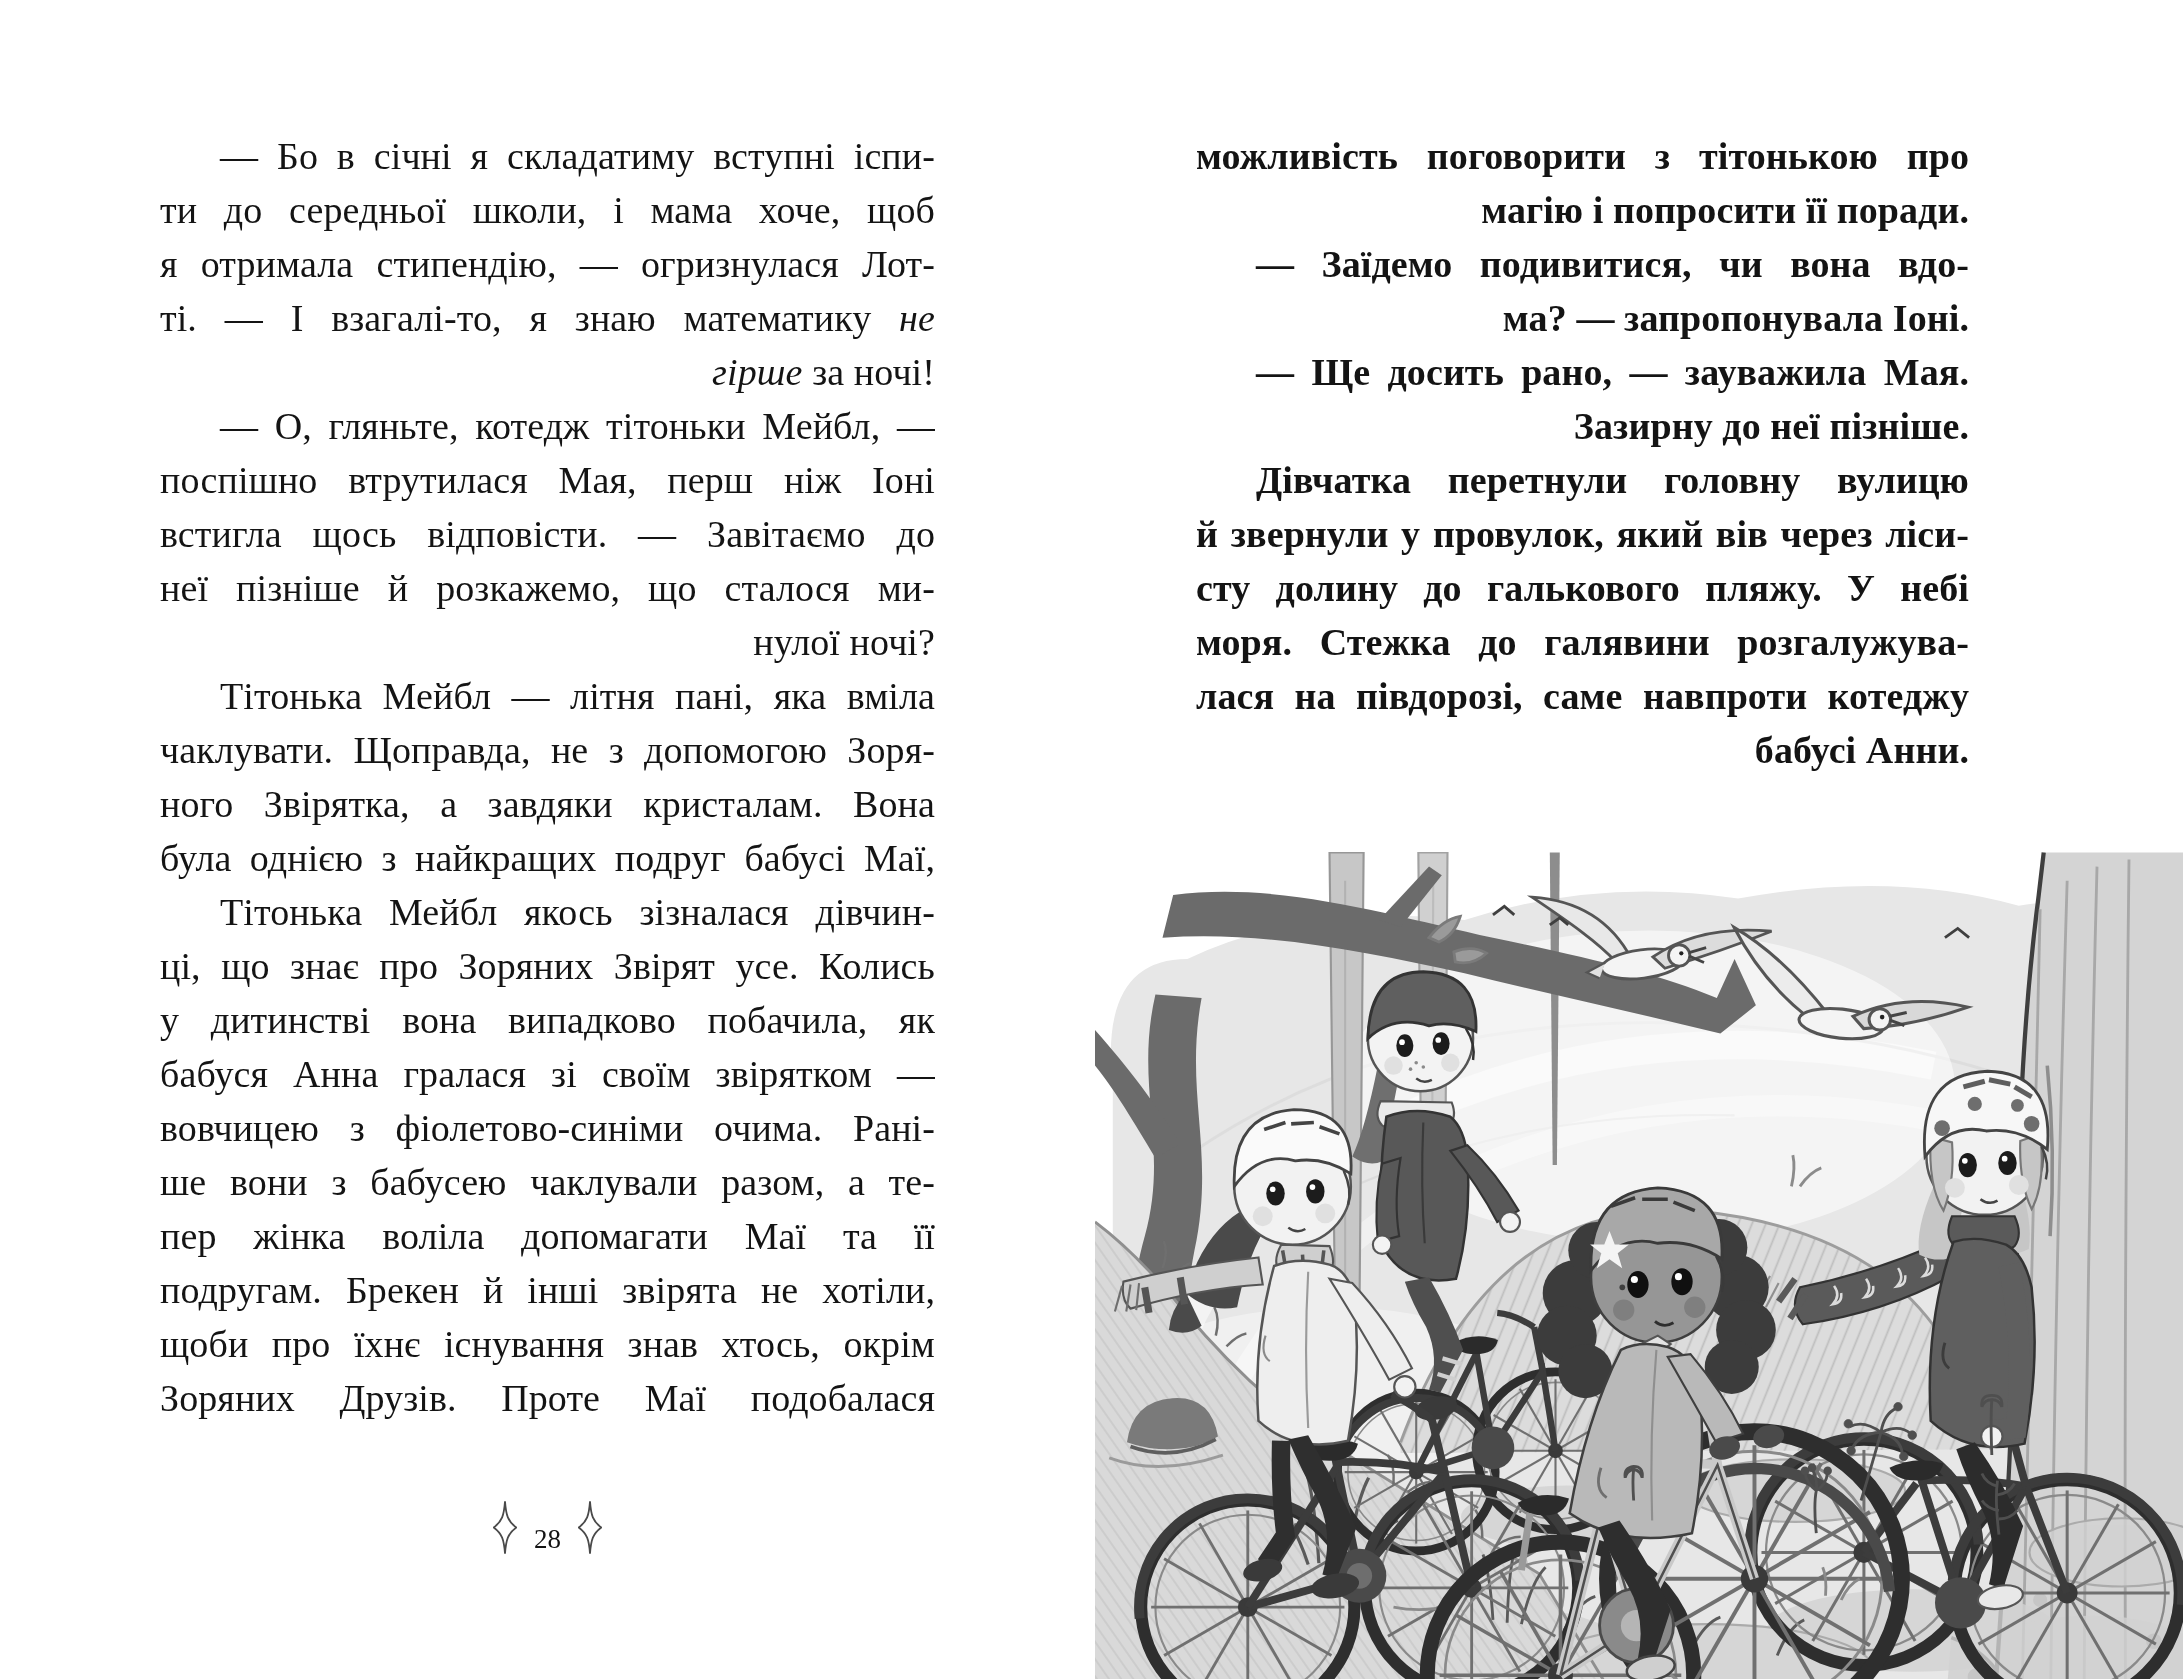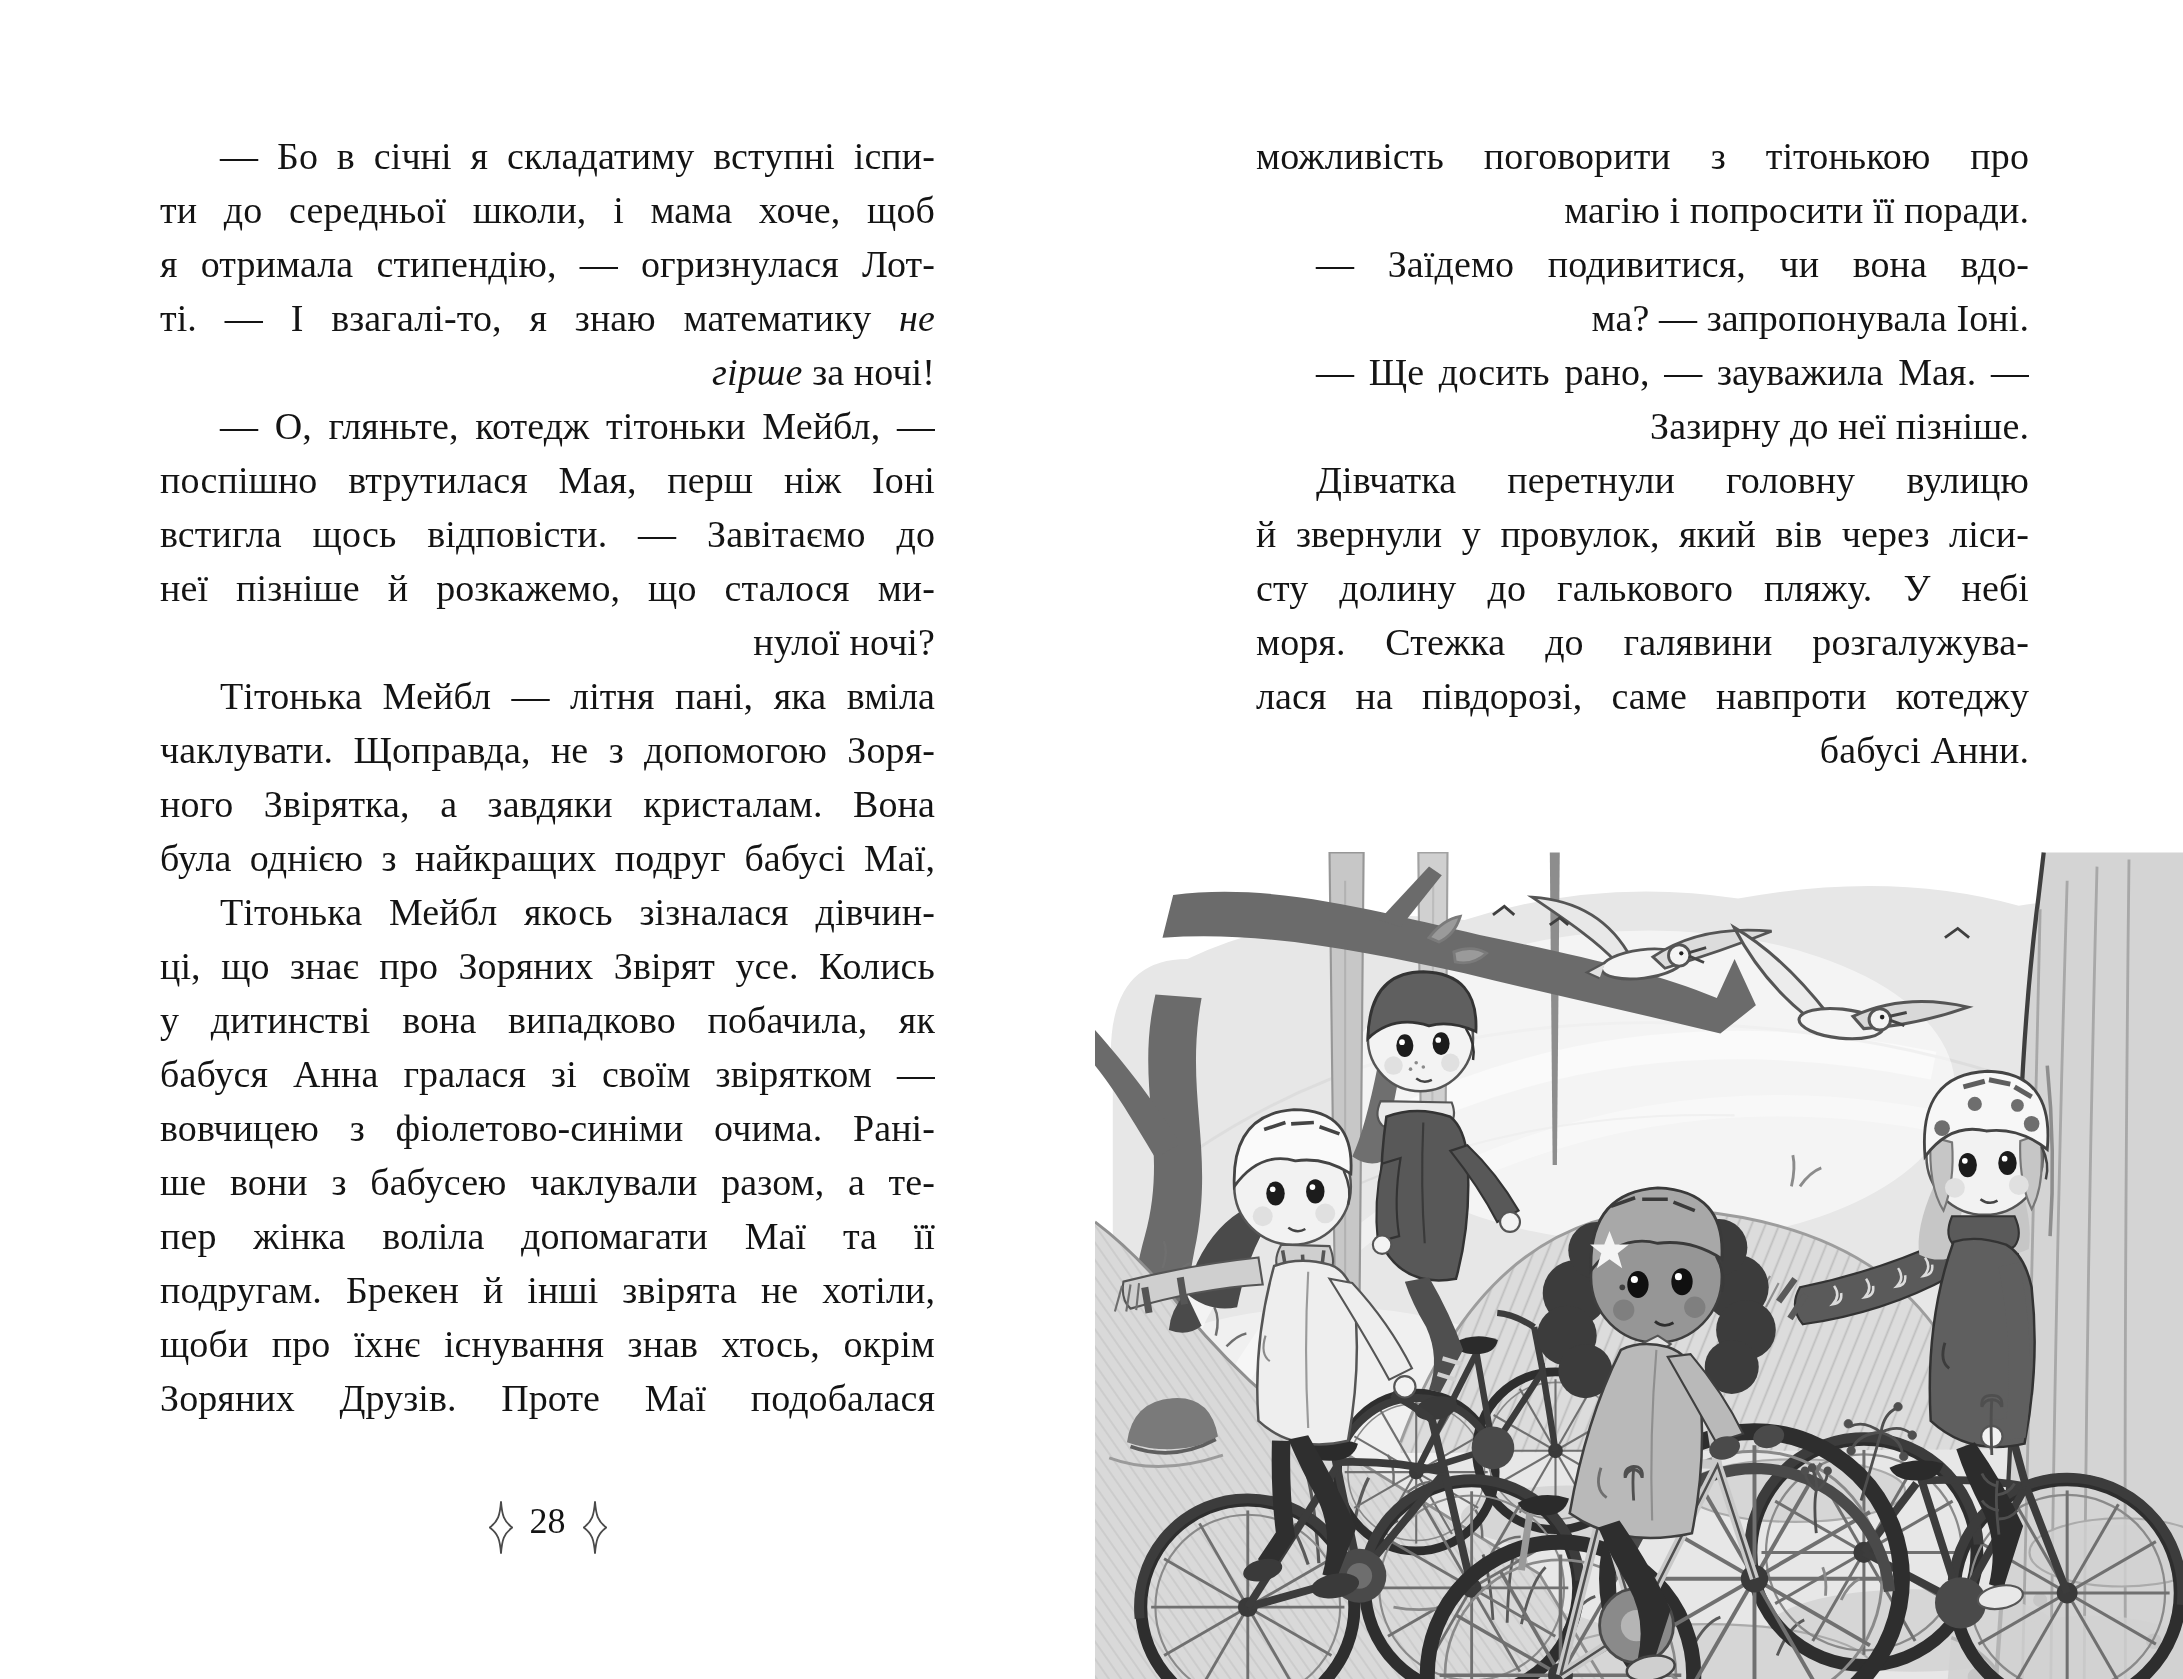--- a/index.html
+++ b/index.html
@@ -3,32 +3,32 @@
 <meta charset="utf-8">
 <style>
   html,body{margin:0;padding:0;}
   body{
     width:2183px;height:1679px;position:relative;overflow:hidden;
     background:#ffffff;color:#141414;
     font-family:"Liberation Serif", serif;
   }
   .col{position:absolute;top:121px;margin-top:8px;}
   #left-col{left:160px;width:775px;}
-  #right-col{left:1256px;width:773px;}
+  #right-col{left:1196px;width:773px;font-weight:bold;}
   .line{
     font-size:38px;line-height:54px;height:54px;overflow:hidden;
     text-align:right;letter-spacing:0.1px;
   }
   .line.j{text-align:justify;text-align-last:justify;}
   .line.ind{text-indent:60px;}
   .line i{font-style:italic;}
   #footer{
     position:absolute;left:160px;width:775px;top:1500px;
-    display:flex;align-items:flex-start;justify-content:center;gap:17px;
-    font-size:36px;
+    display:flex;align-items:flex-end;justify-content:center;gap:17px;
+    font-size:27px;
   }
   .sparkle{width:24px;height:55px;flex:0 0 auto;}
   #illustration-wrap{
     position:absolute;left:1095px;top:852px;width:1088px;height:828px;
   }
 </style>
 </head>
 <body>
 
 <div>

